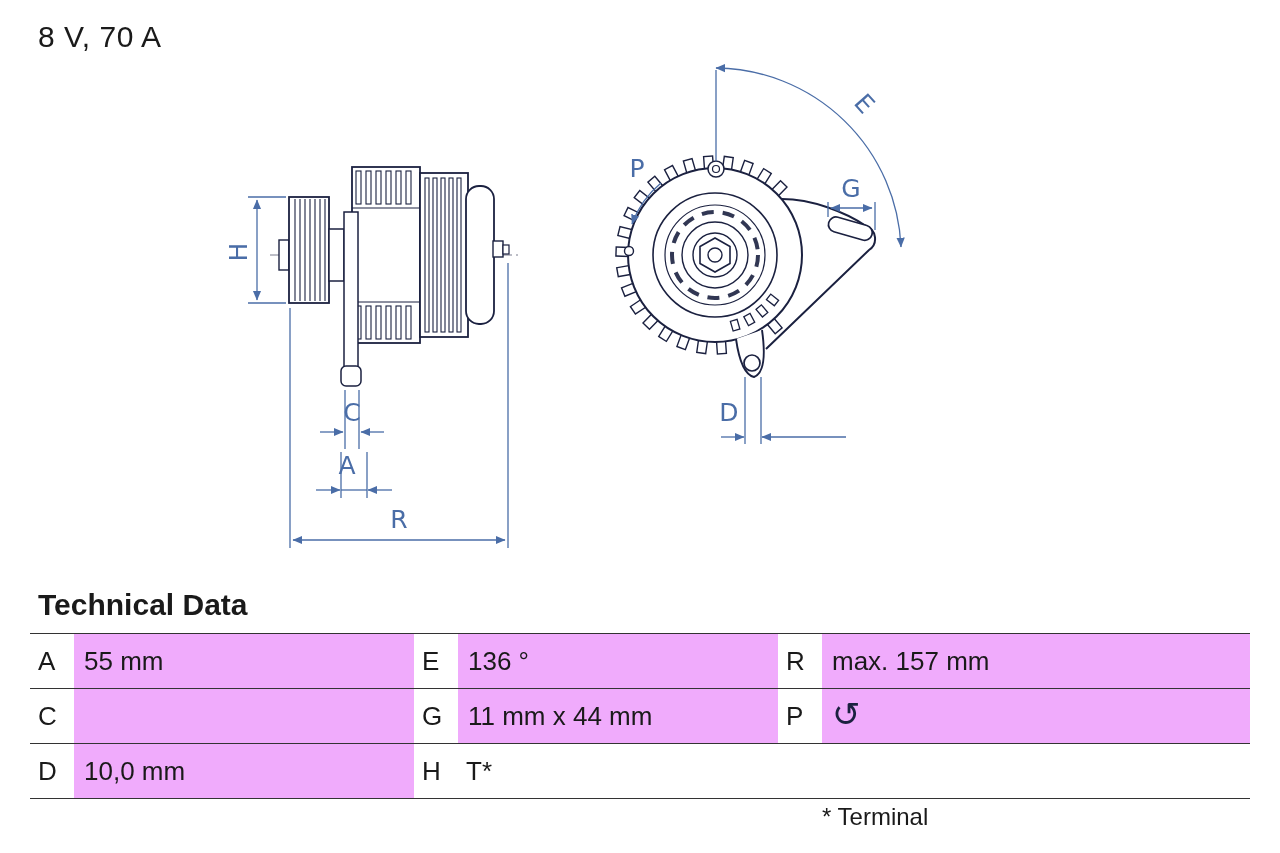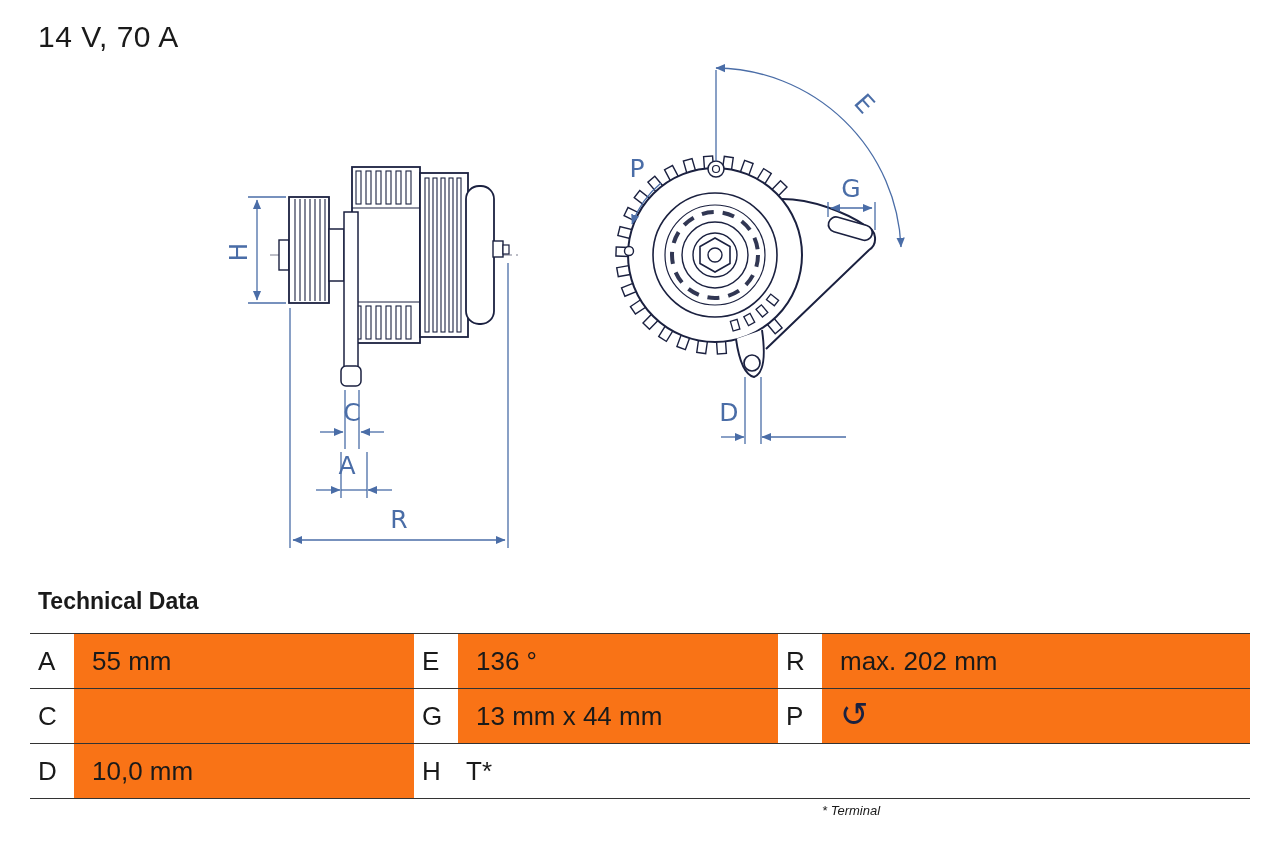--- a/index.html
+++ b/index.html
@@ -1,33 +1,33 @@
 <!DOCTYPE html>
 <html><head>
 <meta charset="utf-8">
 <style>
   * { margin:0; padding:0; box-sizing:border-box; }
   html,body { width:1280px; height:853px; background:#ffffff;
     font-family:"Liberation Sans", sans-serif; color:#1a1a1a; overflow:hidden; position:relative; }
   .rating { position:absolute; left:38px; top:20px; font-size:30px; letter-spacing:0.5px; }
   .drawing { position:absolute; left:0; top:0; }
-  .tech-title { position:absolute; left:38px; top:588px; font-size:23px; font-weight:bold; }
+  .tech-title { position:absolute; left:38px; top:588px; font-size:30px; font-weight:bold; }
   .tech-table { position:absolute; left:30px; top:633px; width:1220px; border-top:1.5px solid #333; }
   .t-row { display:grid; grid-template-columns:44px 340px 44px 320px 44px 428px;
     height:55px; border-bottom:1.5px solid #333; }
   .cell-label { font-size:26px; display:flex; align-items:center; padding-left:8px; background:#ffffff; }
-  .cell-value { font-size:26px; display:flex; align-items:center; padding-left:18px; background:#f97316; }
+  .cell-value { font-size:26px; display:flex; align-items:center; padding-left:10px; background:#f0abfc; }
   .rot-icon { font-size:34px; color:#1b2140; line-height:1; transform:translateY(-2px); }
-  .footnote { position:absolute; left:822px; top:803px; font-size:13px;font-style:italic; }
+  .footnote { position:absolute; left:822px; top:803px; font-size:24px; }
   svg text { font-family:"DejaVu Sans", sans-serif; }
 </style>
 </head>
 <body>
 
-<div class="rating">14 V, 70 A</div>
+<div class="rating">8 V, 70 A</div>
 
 <svg class="drawing" width="1280" height="580" viewBox="0 0 1280 580">
   <defs>
     <marker id="arw" viewBox="0 0 10 10" refX="8.5" refY="5" markerWidth="8.5" markerHeight="8.5" orient="auto-start-reverse">
       <path d="M0 1.2 L9 5 L0 8.8 z" fill="#4a6da7"></path>
     </marker>
     <g id="toothO">
         <rect x="710.5" y="156" width="9" height="13" fill="#fff" stroke="#1b2140" stroke-width="1.4"></rect>
       </g>
     <g id="toothI">
@@ -186,27 +186,27 @@
 
 <div class="tech-title">Technical Data</div>
 
 <div class="tech-table">
   <div class="t-row">
     <div class="cell-label">A</div>
     <div class="cell-value">55 mm</div>
     <div class="cell-label">E</div>
     <div class="cell-value">136 °</div>
     <div class="cell-label">R</div>
-    <div class="cell-value">max. 202 mm</div>
+    <div class="cell-value">max. 157 mm</div>
   </div>
   <div class="t-row">
     <div class="cell-label">C</div>
     <div class="cell-value"></div>
     <div class="cell-label">G</div>
-    <div class="cell-value">13 mm x 44 mm</div>
+    <div class="cell-value">11 mm x 44 mm</div>
     <div class="cell-label">P</div>
     <div class="cell-value">
       <span class="rot-icon">↺</span>
     </div>
   </div>
   <div class="t-row">
     <div class="cell-label">D</div>
     <div class="cell-value">10,0 mm</div>
     <div class="cell-label">H</div>
     <div class="cell-label">T*</div>

